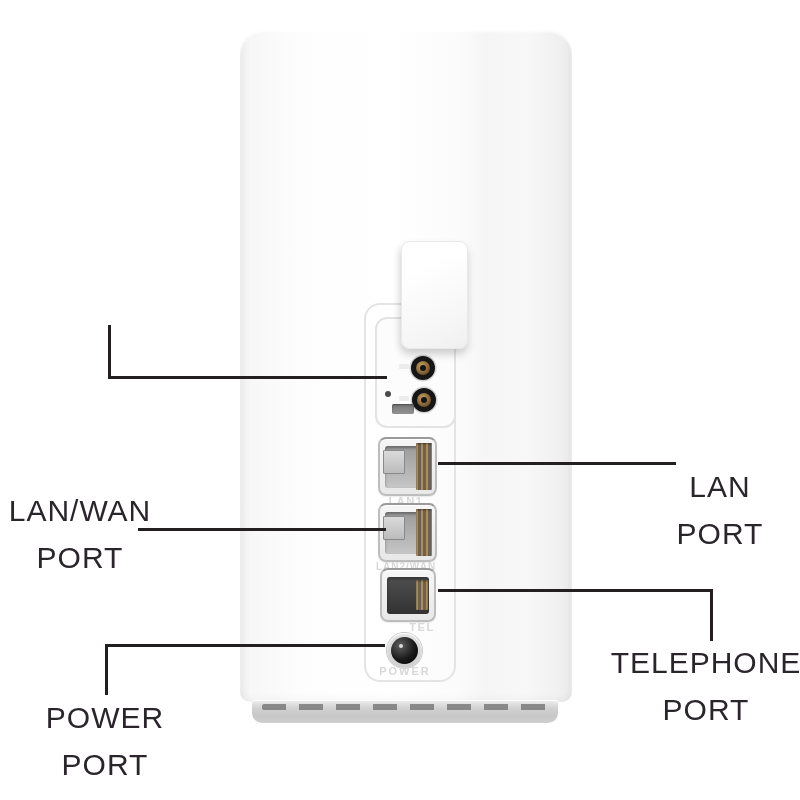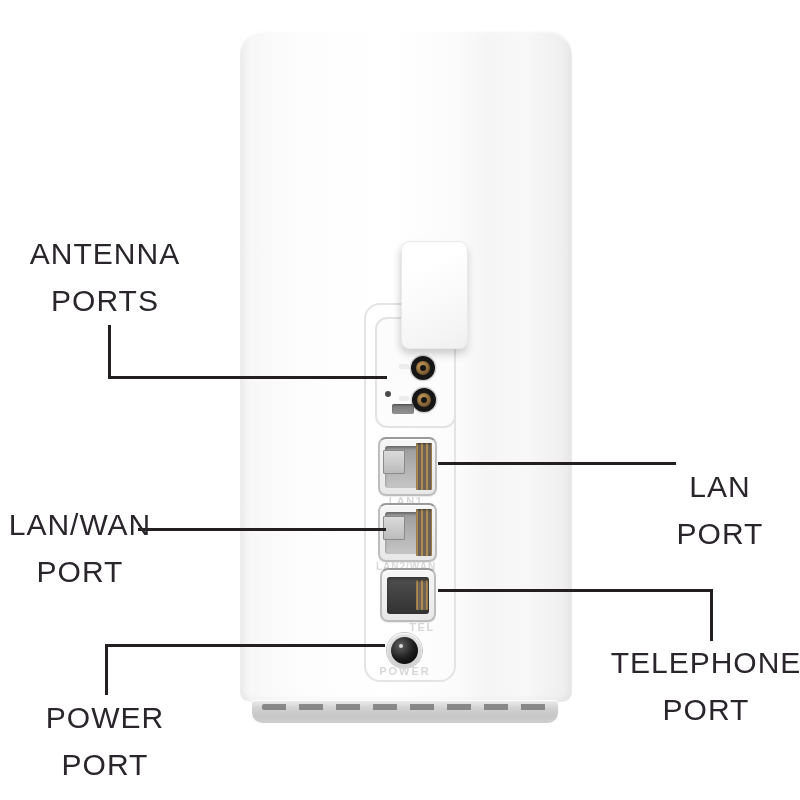--- a/index.html
+++ b/index.html
@@ -151,31 +151,27 @@
   <div class="line" style="left:438px;top:462px;width:238px;height:3px;"></div>
 
   <div class="line" style="left:138px;top:528px;width:248px;height:3px;"></div>
 
   <div class="line" style="left:438px;top:589px;width:275px;height:3px;"></div>
   <div class="line" style="left:710px;top:589px;width:3px;height:52px;"></div>
 
   <div class="line" style="left:105px;top:644px;width:280px;height:3px;"></div>
   <div class="line" style="left:105px;top:644px;width:3px;height:51px;"></div>
 
-  <div class="callout" style="left:0px;top:230px;width:210px;">
-    <span>ANTENNA</span>
-    <span>PORTS</span>
-  </div>
 
   <div class="callout" style="left:645px;top:419px;width:150px;margin-top:44px;">
     <span>LAN</span>
     <span>PORT</span>
   </div>
 
-  <div class="callout" style="left:0px;top:501px;width:160px;">
+  <div class="callout" style="left:0px;top:487px;width:160px;">
     <span>LAN/WAN</span>
     <span>PORT</span>
   </div>
 
   <div class="callout" style="left:606px;top:639px;width:200px;">
     <span>TELEPHONE</span>
     <span>PORT</span>
   </div>
 
   <div class="callout" style="left:20px;top:694px;width:170px;">

